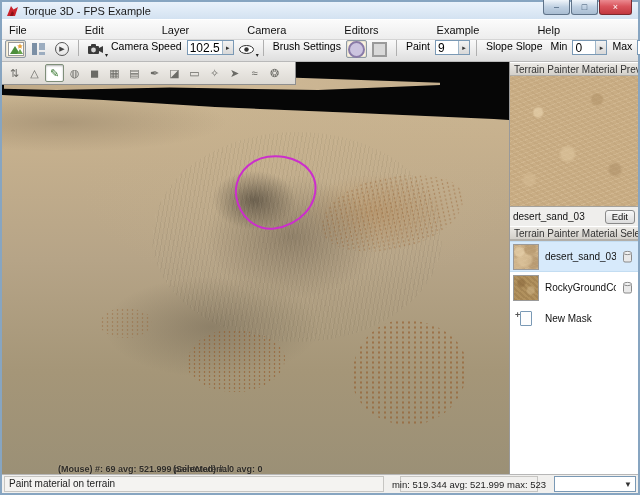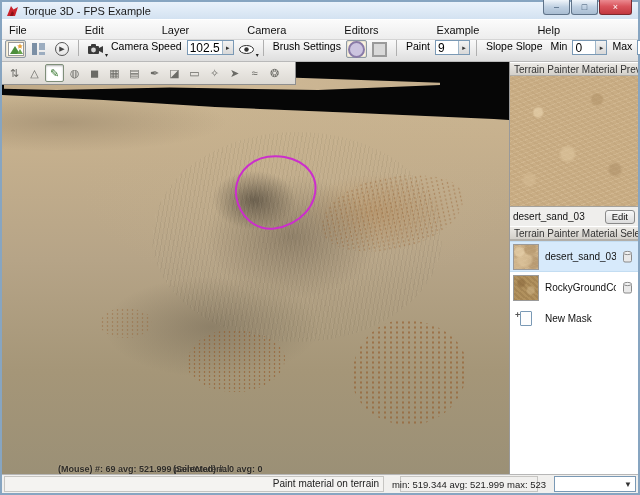--- a/index.html
+++ b/index.html
@@ -99,21 +99,21 @@
   .layer-row{height:31px;display:flex;align-items:center;padding:0 3px;gap:6px;}
   .layer-row.sel{background:#d7eafb;border-top:1px solid #c3ddf2;border-bottom:1px solid #c3ddf2;}
   .layer-thumb{width:26px;height:26px;border:1px solid #9a9a9a;flex:0 0 auto;}
   .layer-label{font-size:10px;color:#111;flex:1 1 auto;white-space:nowrap;overflow:hidden;}
   .trash{flex:0 0 auto;margin-right:2px;}
   .newlayer-icon{width:26px;height:26px;flex:0 0 auto;display:flex;align-items:center;justify-content:center;position:relative;}
   .nl-page{width:12px;height:15px;background:#fdfdfd;border:1px solid #7a99b5;border-radius:1px;}
   .nl-plus{position:absolute;left:2px;top:4px;font-size:9px;color:#555;font-weight:bold;}
   
   .statusbar{height:19px;background:#f1f0ee;border-top:1px solid #b7b7b7;display:flex;align-items:stretch;
-      padding:1px 2px;gap:16px;flex:0 0 auto;text-align:right;}
+      padding:1px 2px;gap:16px;flex:0 0 auto;}
   .sb-msg{flex:1 1 auto;border:1px solid #c6c5c2;background:#f4f3f1;font-size:10px;color:#222;
       padding:1px 4px;white-space:nowrap;overflow:hidden;}
   .sb-stats{flex:0 0 auto;width:138px;border:1px solid #c6c5c2;font-size:9.5px;color:#222;display:flex;
       align-items:center;justify-content:center;white-space:nowrap;}
   .sb-drop{flex:0 0 auto;width:82px;border:1px solid #7a99b5;background:#fff;display:flex;align-items:center;
       justify-content:flex-end;padding:0 3px;font-size:8px;color:#333;}
   svg{display:block;}
 </style>
 </head>
 <body>

